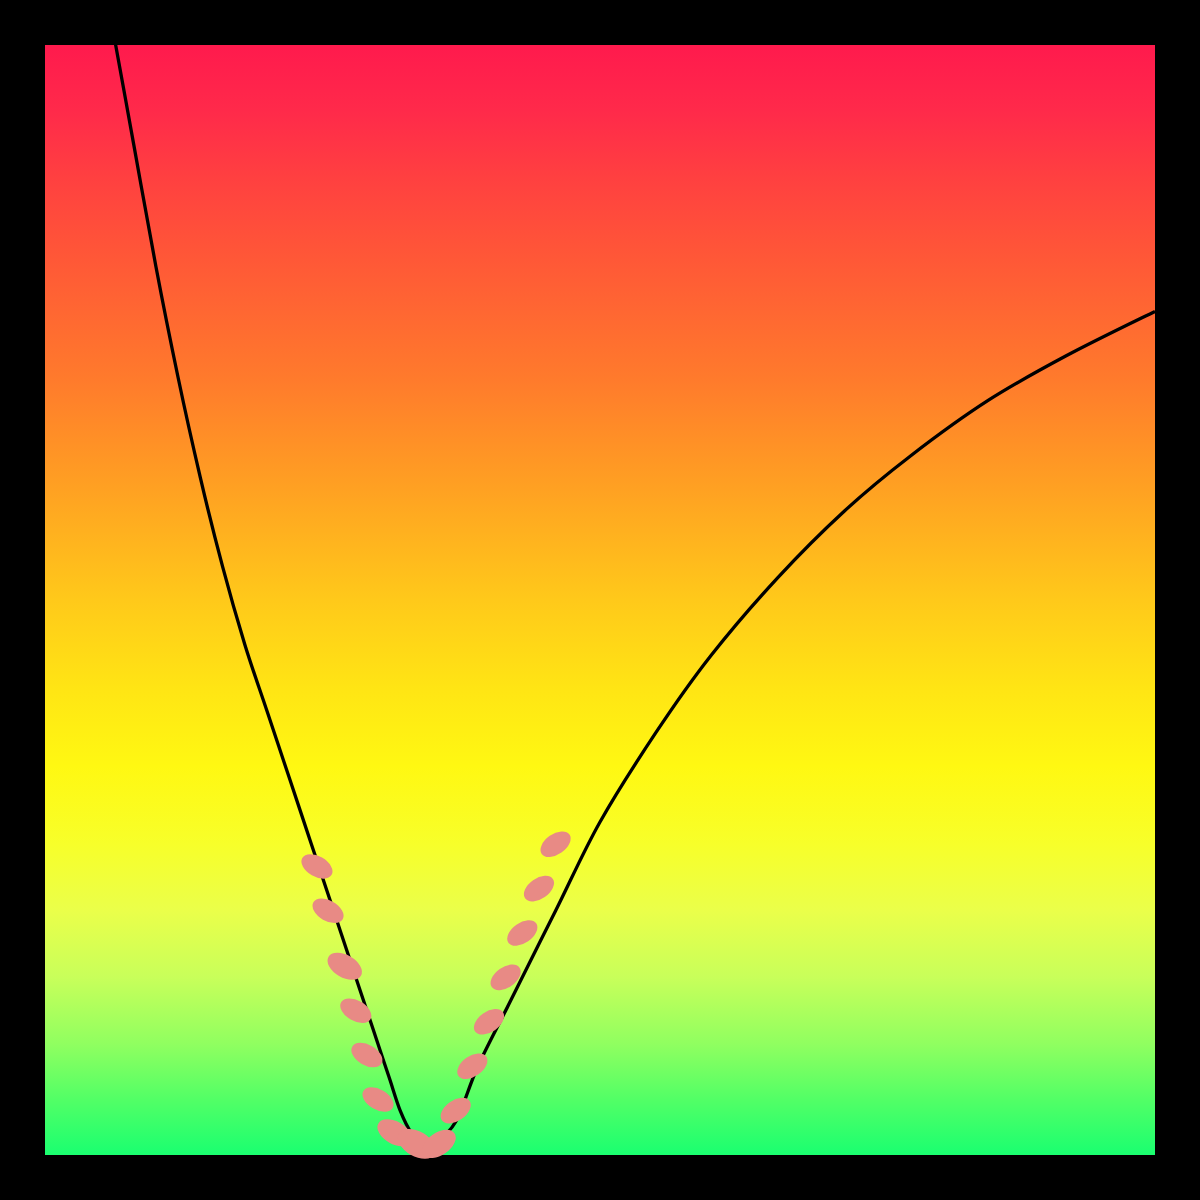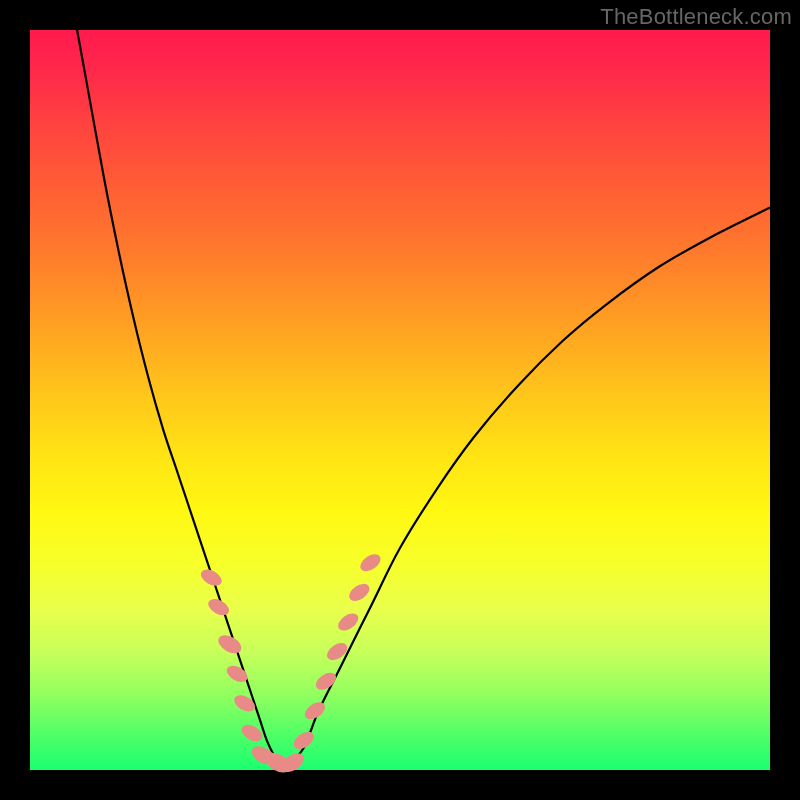--- a/index.html
+++ b/index.html
@@ -93,14 +93,13 @@
           <ellipse cx="273.8" cy="710.4" rx="6.8" ry="11.3" transform="rotate(55 273.8 710.4)" class="marker" fill="#e88a85"></ellipse>
           <ellipse cx="284.9" cy="680.8" rx="6.8" ry="11.3" transform="rotate(55 284.9 680.8)" class="marker" fill="#e88a85"></ellipse>
           <ellipse cx="296.0" cy="651.2" rx="6.8" ry="11.3" transform="rotate(55 296.0 651.2)" class="marker" fill="#e88a85"></ellipse>
           <ellipse cx="307.1" cy="621.6" rx="6.8" ry="11.3" transform="rotate(55 307.1 621.6)" class="marker" fill="#e88a85"></ellipse>
           <ellipse cx="318.2" cy="592.0" rx="6.8" ry="11.3" transform="rotate(55 318.2 592.0)" class="marker" fill="#e88a85"></ellipse>
           <ellipse cx="329.3" cy="562.4" rx="6.8" ry="11.3" transform="rotate(55 329.3 562.4)" class="marker" fill="#e88a85"></ellipse>
           <ellipse cx="340.4" cy="532.8" rx="6.8" ry="11.3" transform="rotate(55 340.4 532.8)" class="marker" fill="#e88a85"></ellipse>
         </g>
     </svg>
   </div>
-  <div class="watermark">TheBottleneck.com</div>
 </div>
 
 </body></html>

